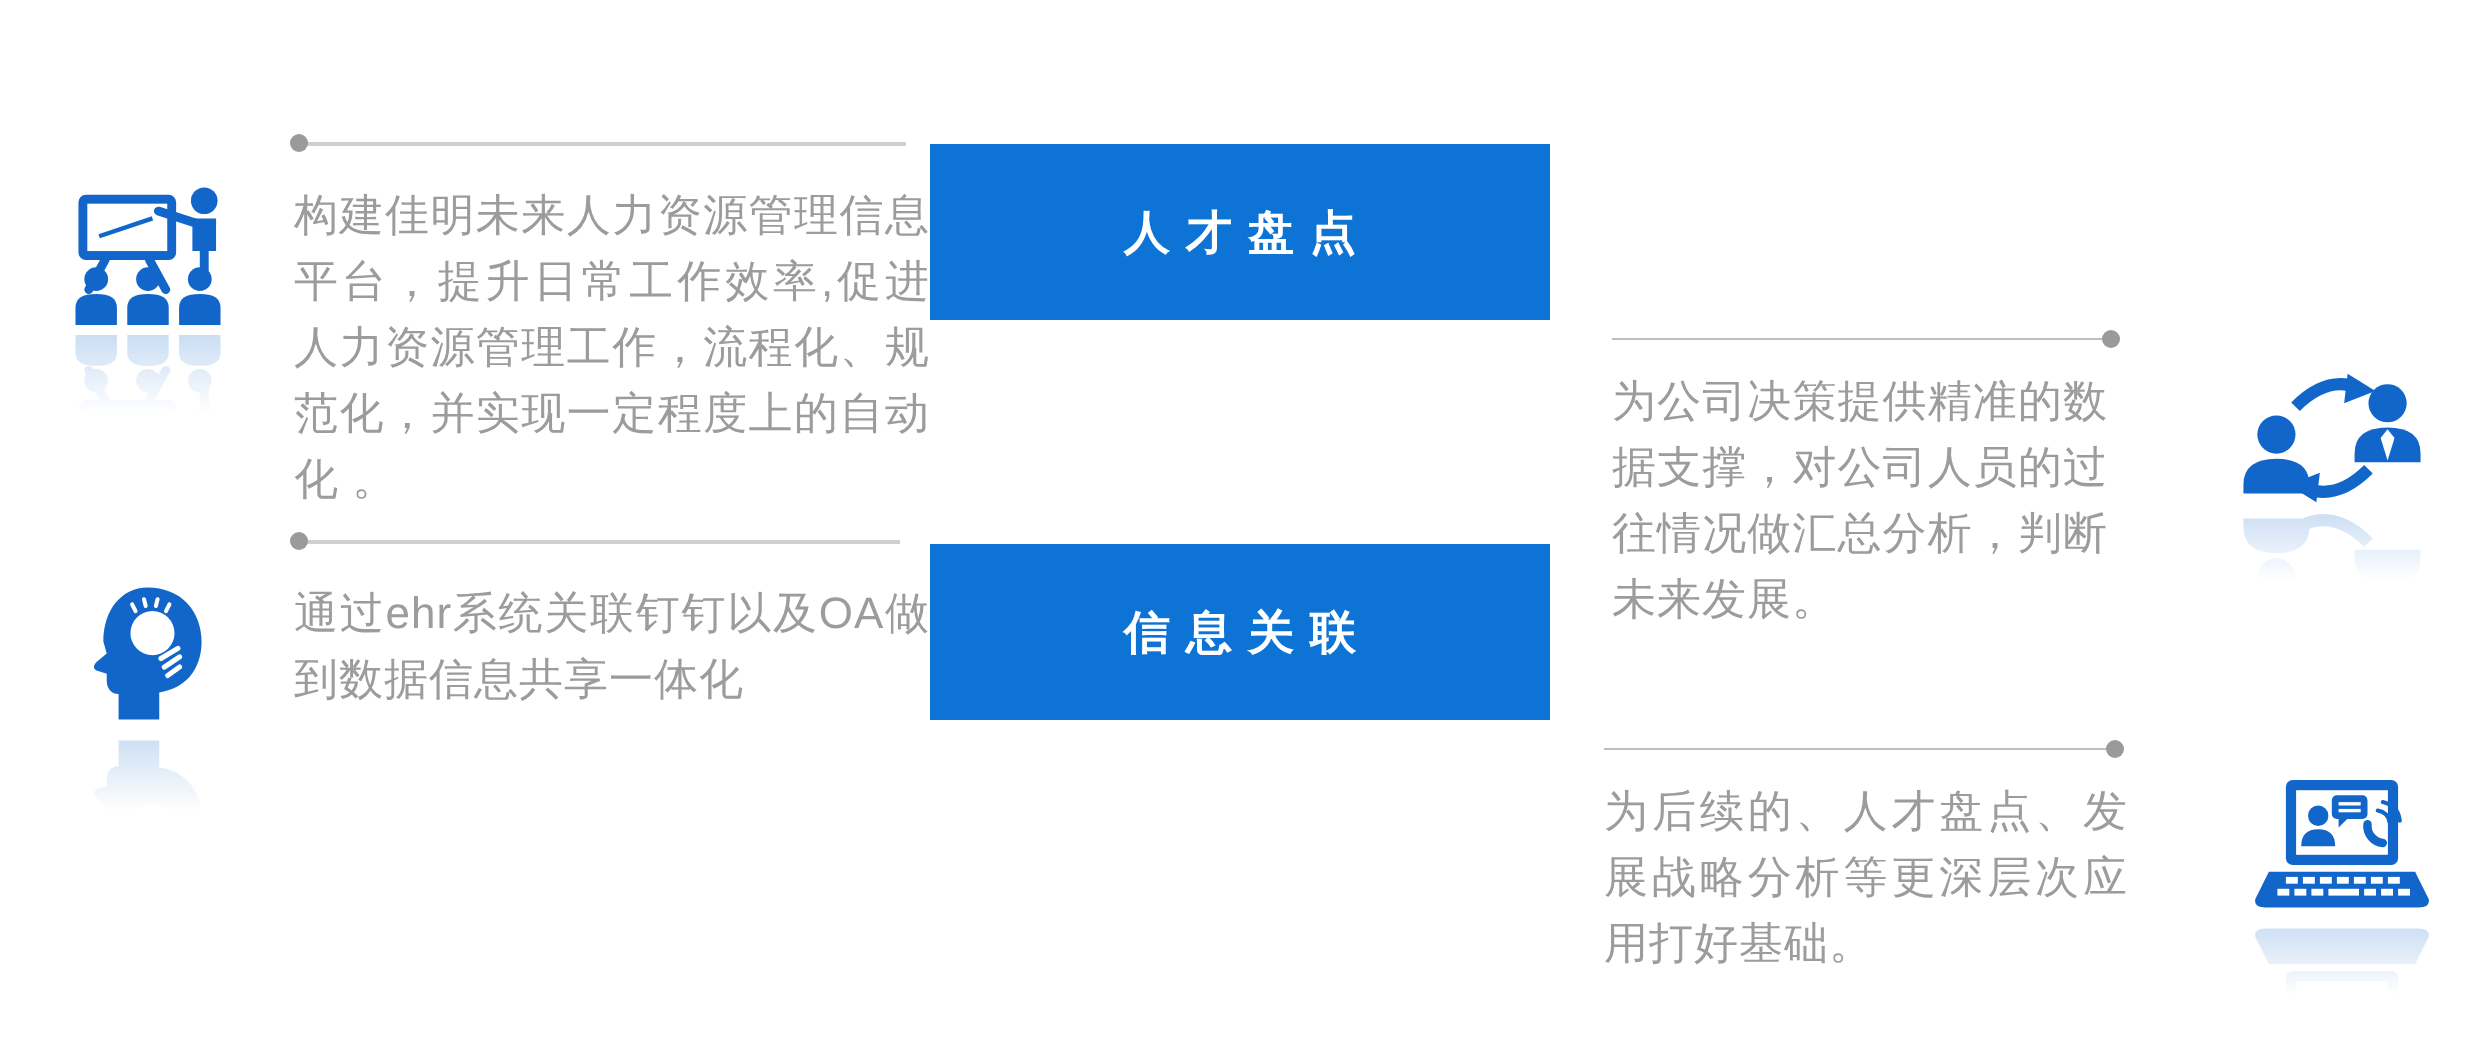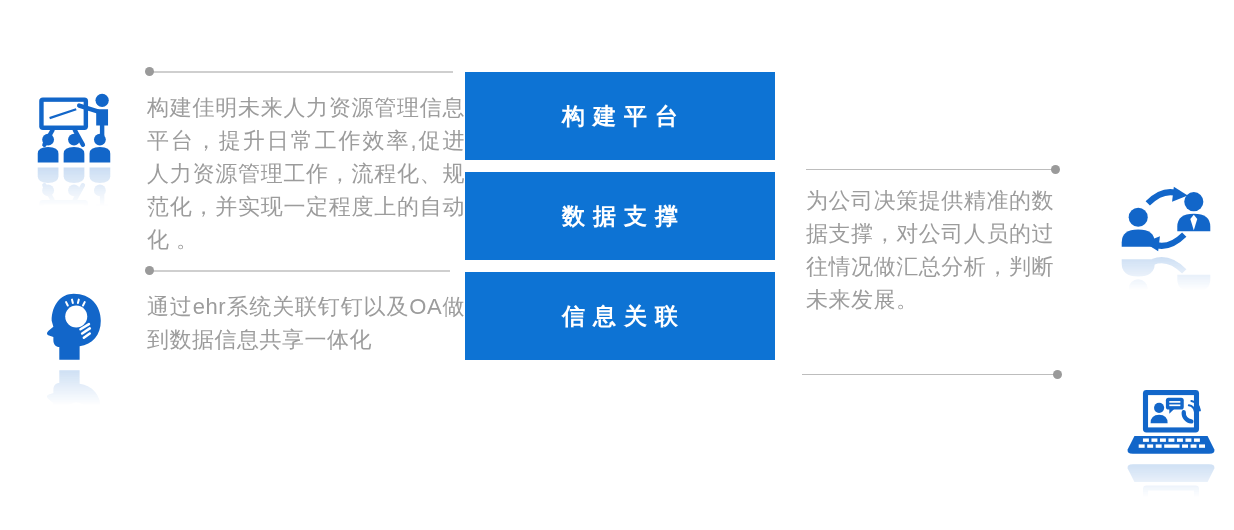--- a/index.html
+++ b/index.html
@@ -101,22 +101,21 @@
       <path fill="#1266c9" d="M42 2 C62 2 74 16 74 34 C74 51 64 62 49 64 L49 80 L25 80 L25 65 C21 65 18 62 18 57 L18 53 L12 51 C10 50 10 48 12 46 L18 41 L16 34 C16 15 27 2 42 2 Z"></path>
       <circle cx="45" cy="29" r="13" fill="#ffffff"></circle>
     </svg>
   </div>
 
   <div class="sep dot-left" style="left:147px;top:270px;width:303px;">
     <span class="dot"></span>
   </div>
   <div class="para" style="left:147px;top:290px;width:318px;">通过ehr系统关联钉钉以及OA做到数据信息共享一体化</div>
 
-  <div class="cbox" style="top:72px;">构建平台</div>
-  <div class="cbox" style="top:172px;">数据支撑</div>
+  <div class="cbox" style="top:72px;">人才盘点</div>
   <div class="cbox" style="top:272px;">信息关联</div>
 
   <div class="sep thin dot-right" style="left:806px;top:169px;width:252px;">
     <span class="dot"></span>
   </div>
   <div class="para" style="left:806px;top:184px;width:248px;">为公司决策提供精准的数据支撑，对公司人员的过往情况做汇总分析，判断未来发展。</div>
 
   <div class="icon-wrap" style="left:1118px;top:186px;">
     <svg width="96" height="66" viewBox="0 0 110 76">
       <g fill="#1266c9">
@@ -139,20 +138,21 @@
         <path d="M4 70 v-5 q0-15 19-15 q19 0 19 15 v5 z"></path>
         <circle cx="87" cy="18" r="11"></circle>
         <path d="M68 52 v-5 q0-15 19-15 q19 0 19 15 v5 z"></path>
       </g>
     </svg>
   </div>
 
   <div class="sep thin dot-right" style="left:802px;top:374px;width:258px;">
     <span class="dot"></span>
   </div>
+  <div class="para" style="left:802px;top:389px;width:262px;">为后续的、人才盘点、发展战略分析等更深层次应用打好基础。</div>
 
   <div class="icon-wrap" style="left:1124px;top:390px;">
     <svg width="94" height="68" viewBox="0 0 110 80">
       <g fill="#1266c9">
         <rect x="22" y="0" width="66" height="50" rx="4"></rect>
         <rect x="28" y="6" width="54" height="38" fill="#ffffff"></rect>
         <circle cx="41" cy="21" r="6"></circle>
         <path d="M31 39 q0-10 10-10 q10 0 10 10 z"></path>
         <rect x="49" y="9" width="21" height="14" rx="3"></rect>
         <line x1="53" y1="14" x2="66" y2="14" stroke="#ffffff" stroke-width="2"></line>

